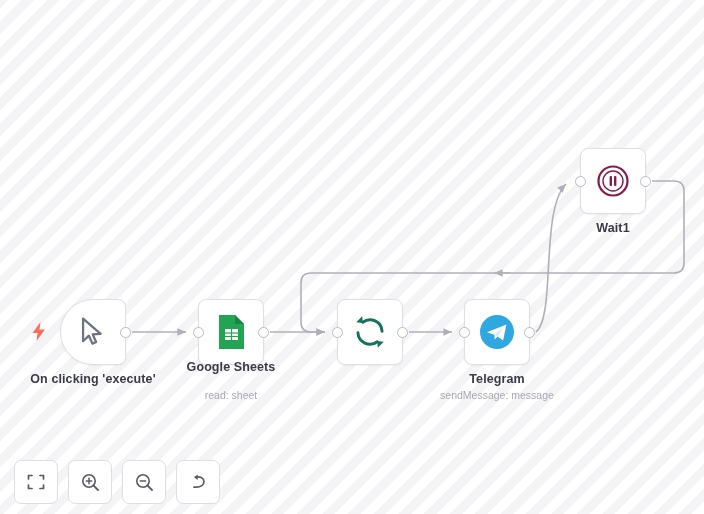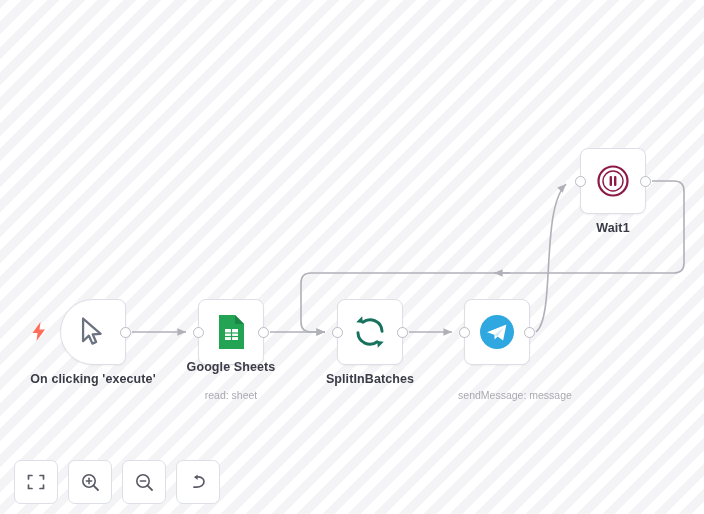--- a/index.html
+++ b/index.html
@@ -173,32 +173,32 @@
   <div class="node" style="left:337px; top:299px; width:66px; height:66px;">
     <svg width="34" height="34" viewBox="0 0 24 24">
       <path d="M20.5 11.5 a8.5 8.5 0 0 0 -13.6 -6.4" fill="none" stroke="#16725c" stroke-width="2.1" stroke-linecap="round"></path>
       <path d="M3.5 12.5 a8.5 8.5 0 0 0 13.6 6.4" fill="none" stroke="#16725c" stroke-width="2.1" stroke-linecap="round"></path>
       <path d="M6.5 0.9 L6.9 5.6 L2.3 5.2 Z" fill="#16725c"></path>
       <path d="M17.5 23.1 L17.1 18.4 L21.7 18.8 Z" fill="#16725c"></path>
     </svg>
     <span class="ep in"></span>
     <span class="ep out"></span>
   </div>
-  <div class="label" style="left:270px; top:372px; width:200px;">SplitInBatches</div>
 
   <div class="node" style="left:464px; top:299px; width:66px; height:66px;">
     <svg width="38" height="38" viewBox="0 0 38 38">
       <circle cx="19" cy="19" r="17" fill="#2fa7e0"></circle>
       <path d="M9 19.2 L28.4 11.6 L25.1 27.5 L19.6 23.4 L16.6 26.4 L16.4 21.8 Z" fill="#ffffff"></path>
       <path d="M16.4 21.8 L25.6 14.6 L19.6 23.4 Z" fill="#d3e9f5"></path>
     </svg>
     <span class="ep in"></span>
     <span class="ep out"></span>
   </div>
-  <div class="sublabel" style="left:415px; top:389px; width:200px;">sendMessage: message</div>
+  <div class="label" style="left:397px; top:372px; width:200px;">Telegram</div>
+  <div class="sublabel" style="left:397px; top:389px; width:200px;">sendMessage: message</div>
 
   <div class="node" style="left:580px; top:148px; width:66px; height:66px;">
     <svg width="36" height="36" viewBox="0 0 36 36">
       <circle cx="18" cy="18" r="14.5" fill="none" stroke="#8b1a47" stroke-width="2.2"></circle>
       <circle cx="18" cy="18" r="10" fill="none" stroke="#8b1a47" stroke-width="1.4"></circle>
       <rect x="14.6" y="13" width="2.4" height="10" rx="1" fill="#8b1a47"></rect>
       <rect x="19" y="13" width="2.4" height="10" rx="1" fill="#8b1a47"></rect>
     </svg>
     <span class="ep in"></span>
     <span class="ep out"></span>

